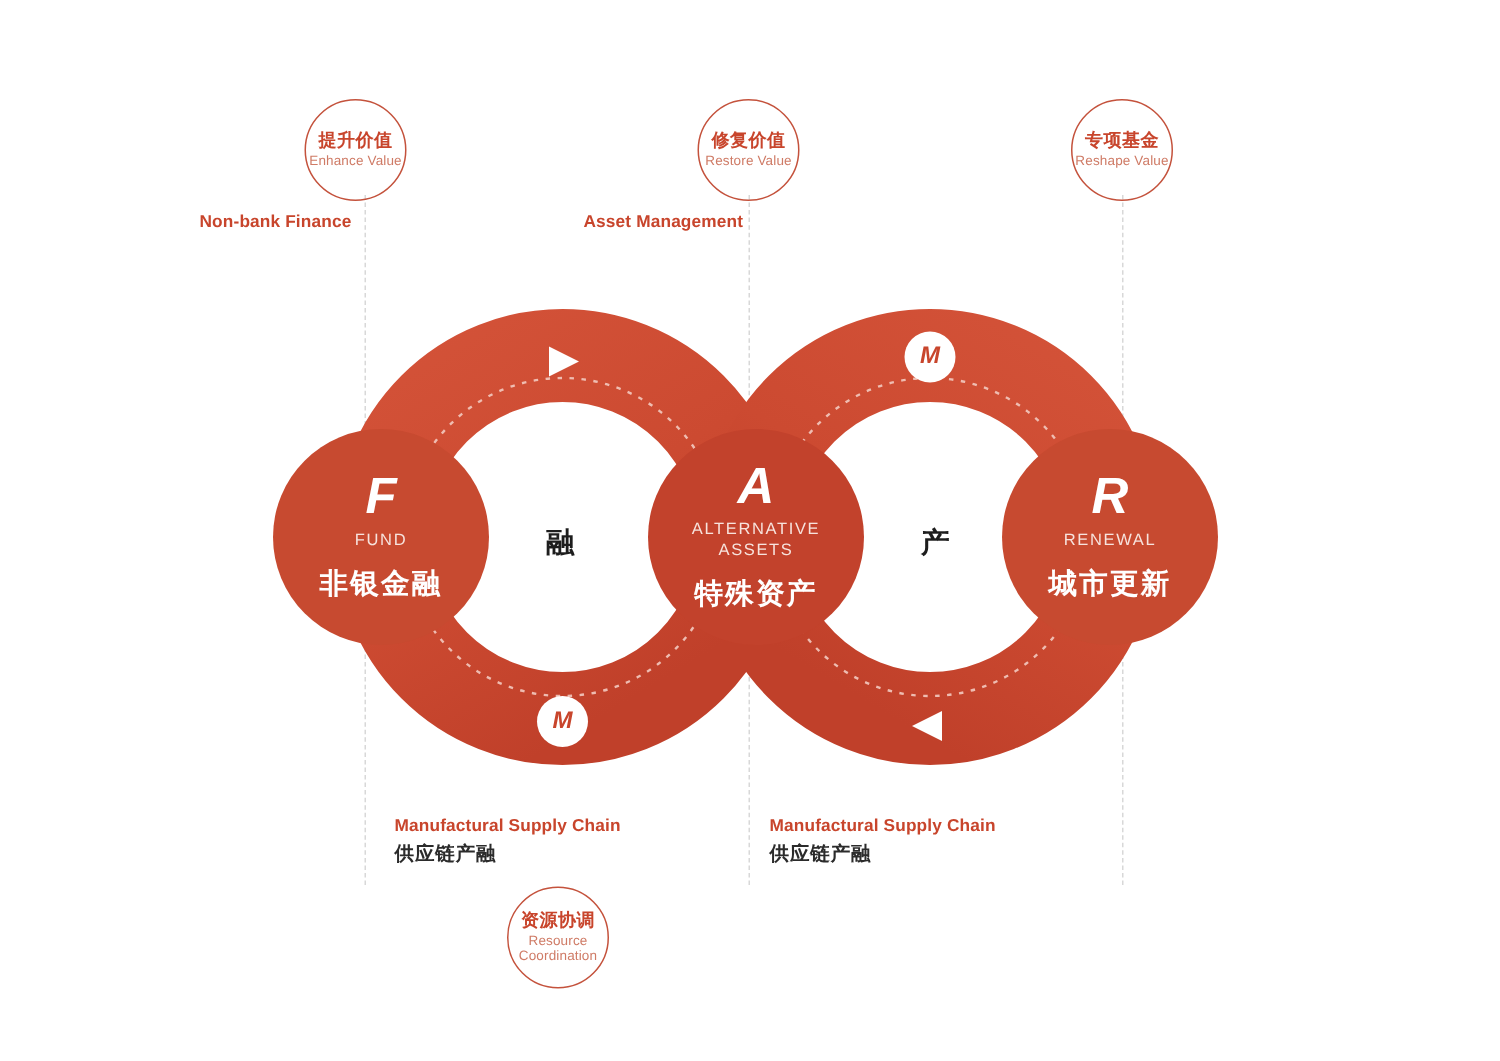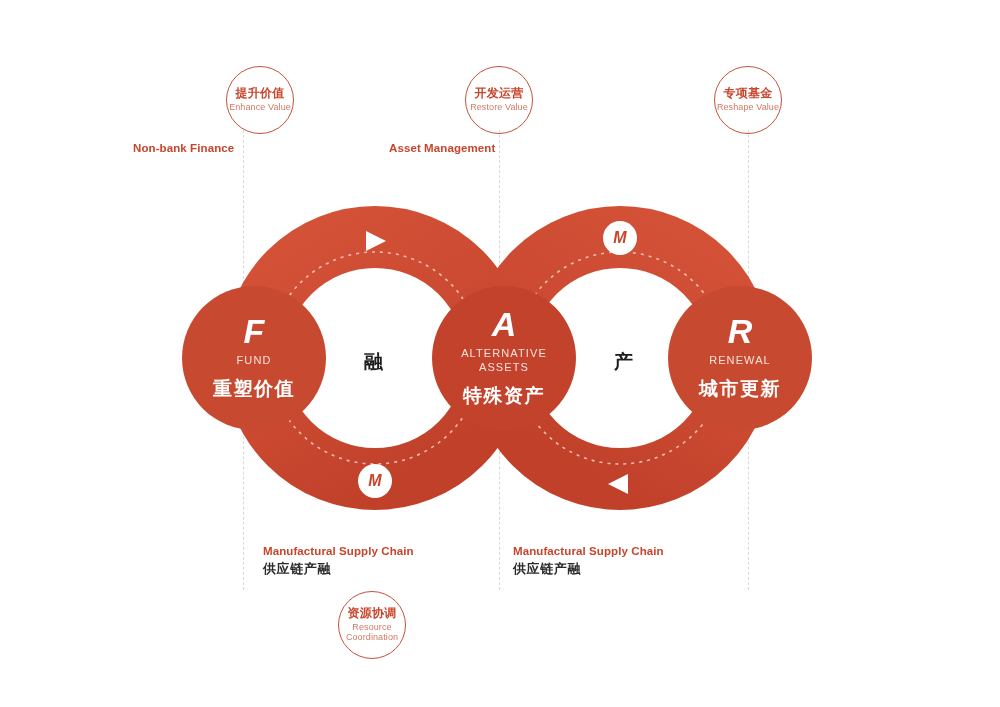--- a/index.html
+++ b/index.html
@@ -51,21 +51,21 @@
     letter-spacing: .3px;
     margin-bottom: 2px;
     white-space: nowrap;
   }
   .bubble .en {
     font-size: 9px;
     color: #cf7b66;
     letter-spacing: .1px;
     line-height: 1.15;
   }
-  .bubble.b-top-1 { left: 226px; top: 66px; }
+  .bubble.b-top-1 { left: 203px; top: 66px; }
   .bubble.b-top-2 { left: 465px; top: 66px; }
   .bubble.b-top-3 { left: 714px; top: 66px; }
   .bubble.b-bot-1 { left: 338px; top: 591px; justify-content: center; }
   .bubble.b-bot-2 { left: 588px; top: 591px; }
 
   
   .cat {
     position: absolute;
     text-align: left;
     width: 220px;
@@ -215,21 +215,21 @@
     <polygon points="366,231 386,241 366,251" fill="#ffffff"></polygon>
     <polygon points="628,474 608,484 628,494" fill="#ffffff"></polygon>
   </svg>
 
   <div class="inner-glyph g-left">融</div>
   <div class="inner-glyph g-right">产</div>
 
   <div class="disc d-f">
     <div class="letter">F</div>
     <div class="sub">FUND</div>
-    <div class="cn">重塑价值</div>
+    <div class="cn">非银金融</div>
   </div>
 
   <div class="disc d-a">
     <div class="letter">A</div>
     <div class="sub">
       <div>ALTERNATIVE</div>
       <div>ASSETS</div>
     </div>
     <div class="cn">特殊资产</div>
   </div>
@@ -241,21 +241,21 @@
   </div>
 
   <div class="m-badge m-bottom-left">M</div>
   <div class="m-badge m-top-right">M</div>
 
   <div class="bubble b-top-1">
     <div class="cn">提升价值</div>
     <div class="en">Enhance Value</div>
   </div>
   <div class="bubble b-top-2">
-    <div class="cn">开发运营</div>
+    <div class="cn">修复价值</div>
     <div class="en">Restore Value</div>
   </div>
   <div class="bubble b-top-3">
     <div class="cn">专项基金</div>
     <div class="en">Reshape Value</div>
   </div>
   <div class="bubble b-bot-1">
     <div class="cn">资源协调</div>
     <div class="en">Resource Coordination</div>
   </div>

